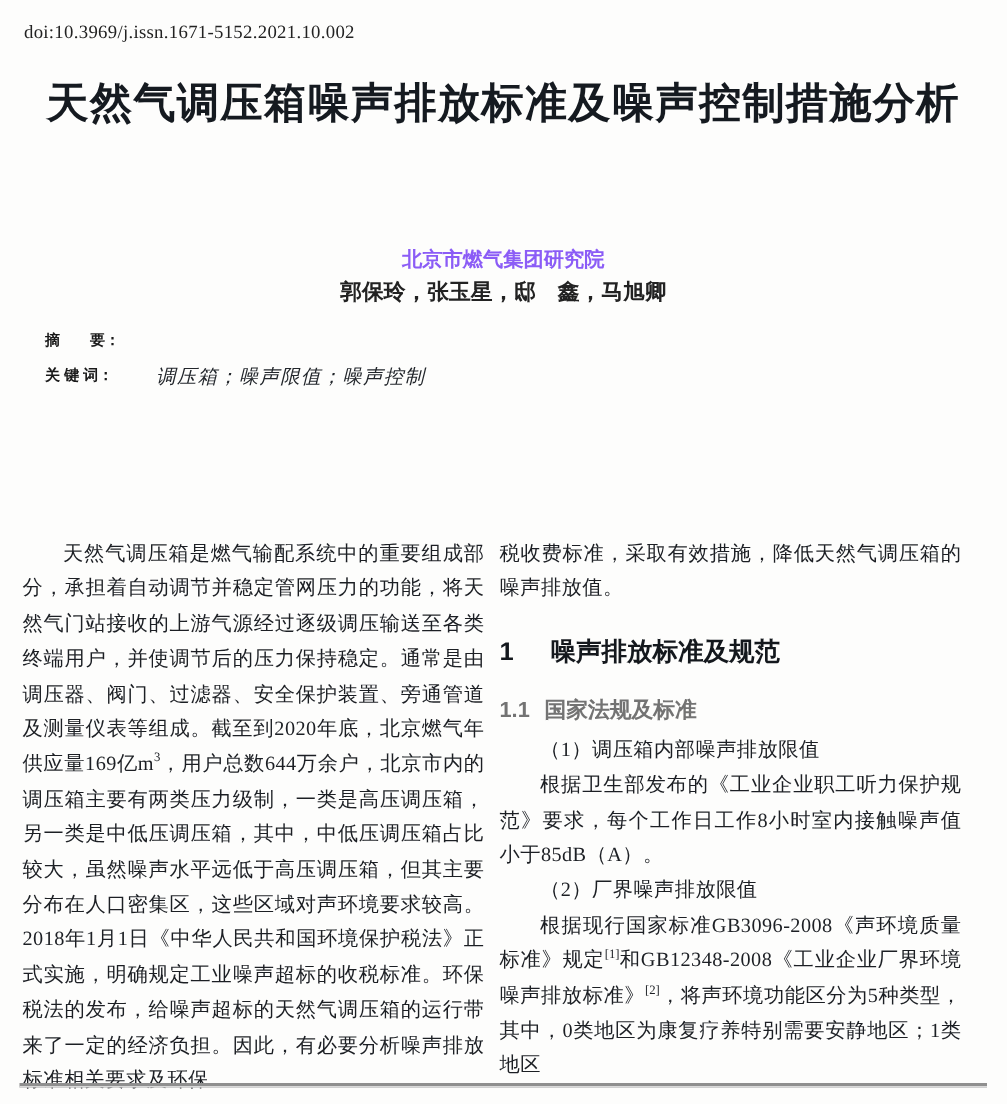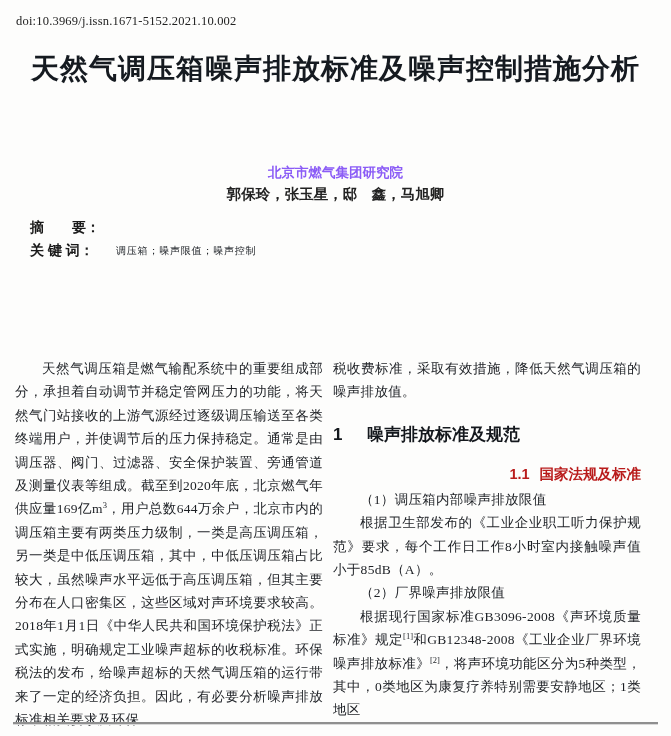--- a/index.html
+++ b/index.html
@@ -33,35 +33,35 @@
     font-family: "Liberation Sans", sans-serif;
     font-size: 13.5px; font-weight: bold; color: #8b5cf6;
   }
   .abstract-block {
     position: absolute; top: 216px; left: 30px; width: 612px;
   }
   .abstract-row { display: flex; align-items: flex-start; }
   .abs-label {
     flex: 0 0 74px;
     font-family: "Liberation Sans", sans-serif;
-    font-weight: bold; font-size: 14px; line-height: 23px;
+    font-weight: bold; font-size: 10px; line-height: 23px;
     white-space: nowrap; color: #1a1a1a;
   }
   .abs-text {
     flex: 1 1 auto;
     font-style: italic;
     font-size: 13.5px; line-height: 23px; letter-spacing: 0.8px;
     text-align: justify; color: #22262b;
   }
   .kw-row { margin-top: 0px; }
   .kw-text {
     flex: 1 1 auto;
-    font-size: 10px; line-height: 23px; letter-spacing: 0.8px;
+    font-style: italic;
+    font-size: 13px; line-height: 23px; letter-spacing: 0.8px;
     color: #22262b;
-    margin-left: 12px;
   }
   .columns {
     position: absolute; top: 357px; left: 15px; width: 642px;
     display: flex; gap: 10px;
   }
   .col { width: 308px; }
   .col p { margin: 0; }
   .body-text {
     font-size: 13.5px; line-height: 23.4px; letter-spacing: 0.3px;
     text-align: justify; color: #1c1f24;
@@ -73,22 +73,22 @@
   .sec-h2 {
     display: flex; align-items: baseline;
     font-family: "Liberation Sans", sans-serif;
     font-weight: bold; font-size: 17px; color: #14181d;
     margin: 20px 0 18px 0; line-height: 22px;
   }
   .sec-h2 .sec-num { flex: 0 0 34px; }
   .sec-h3 {
     display: flex; align-items: baseline;
     font-family: "Liberation Sans", sans-serif;
-    font-weight: bold; font-size: 14.5px; color: #b91c1c;
-    margin: 0 0 4px 0; line-height: 20px; justify-content: flex-end;
+    font-weight: bold; font-size: 14.5px; color: #737373;
+    margin: 0 0 4px 0; line-height: 20px;
   }
   .sec-h3 .sec-num { flex: 0 0 30px; }
   .footer-rule {
     position: absolute; left: 13px; top: 722px; width: 645px; height: 2px;
     background: #8f8f8f;
     border-bottom: 1px solid #d9d9d9;
   }
 </style>
 </head>
 <body>

